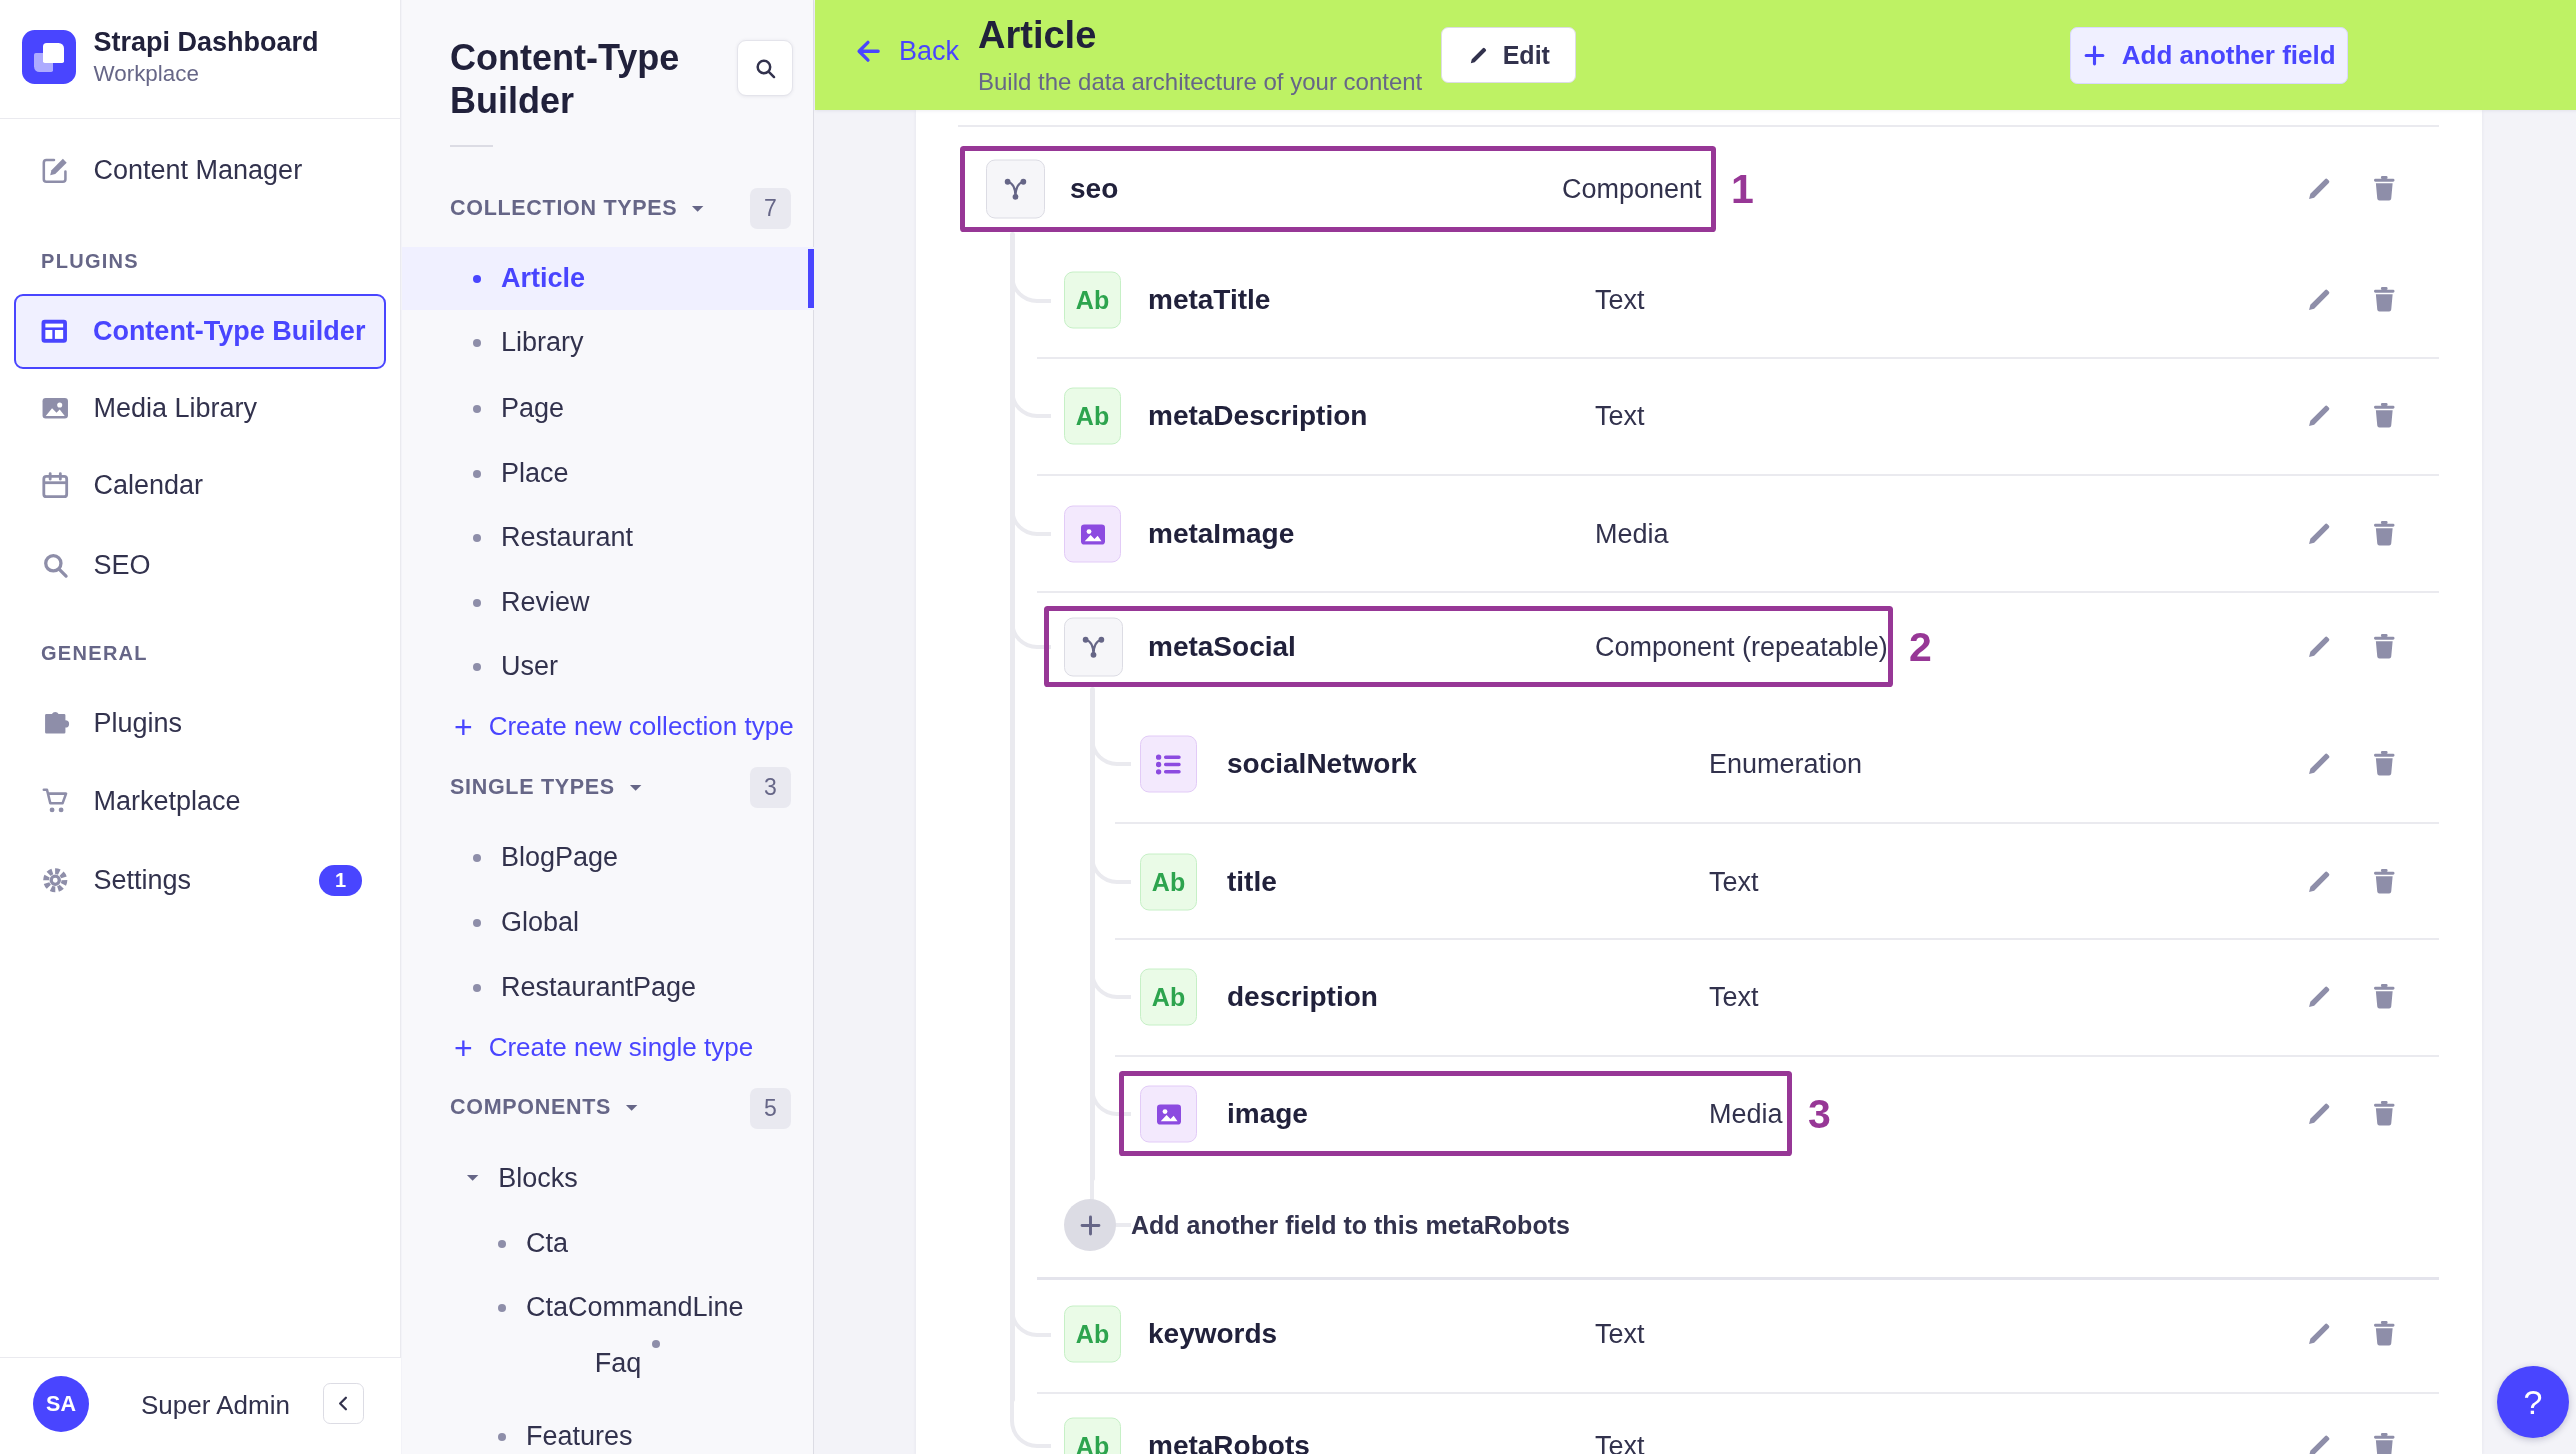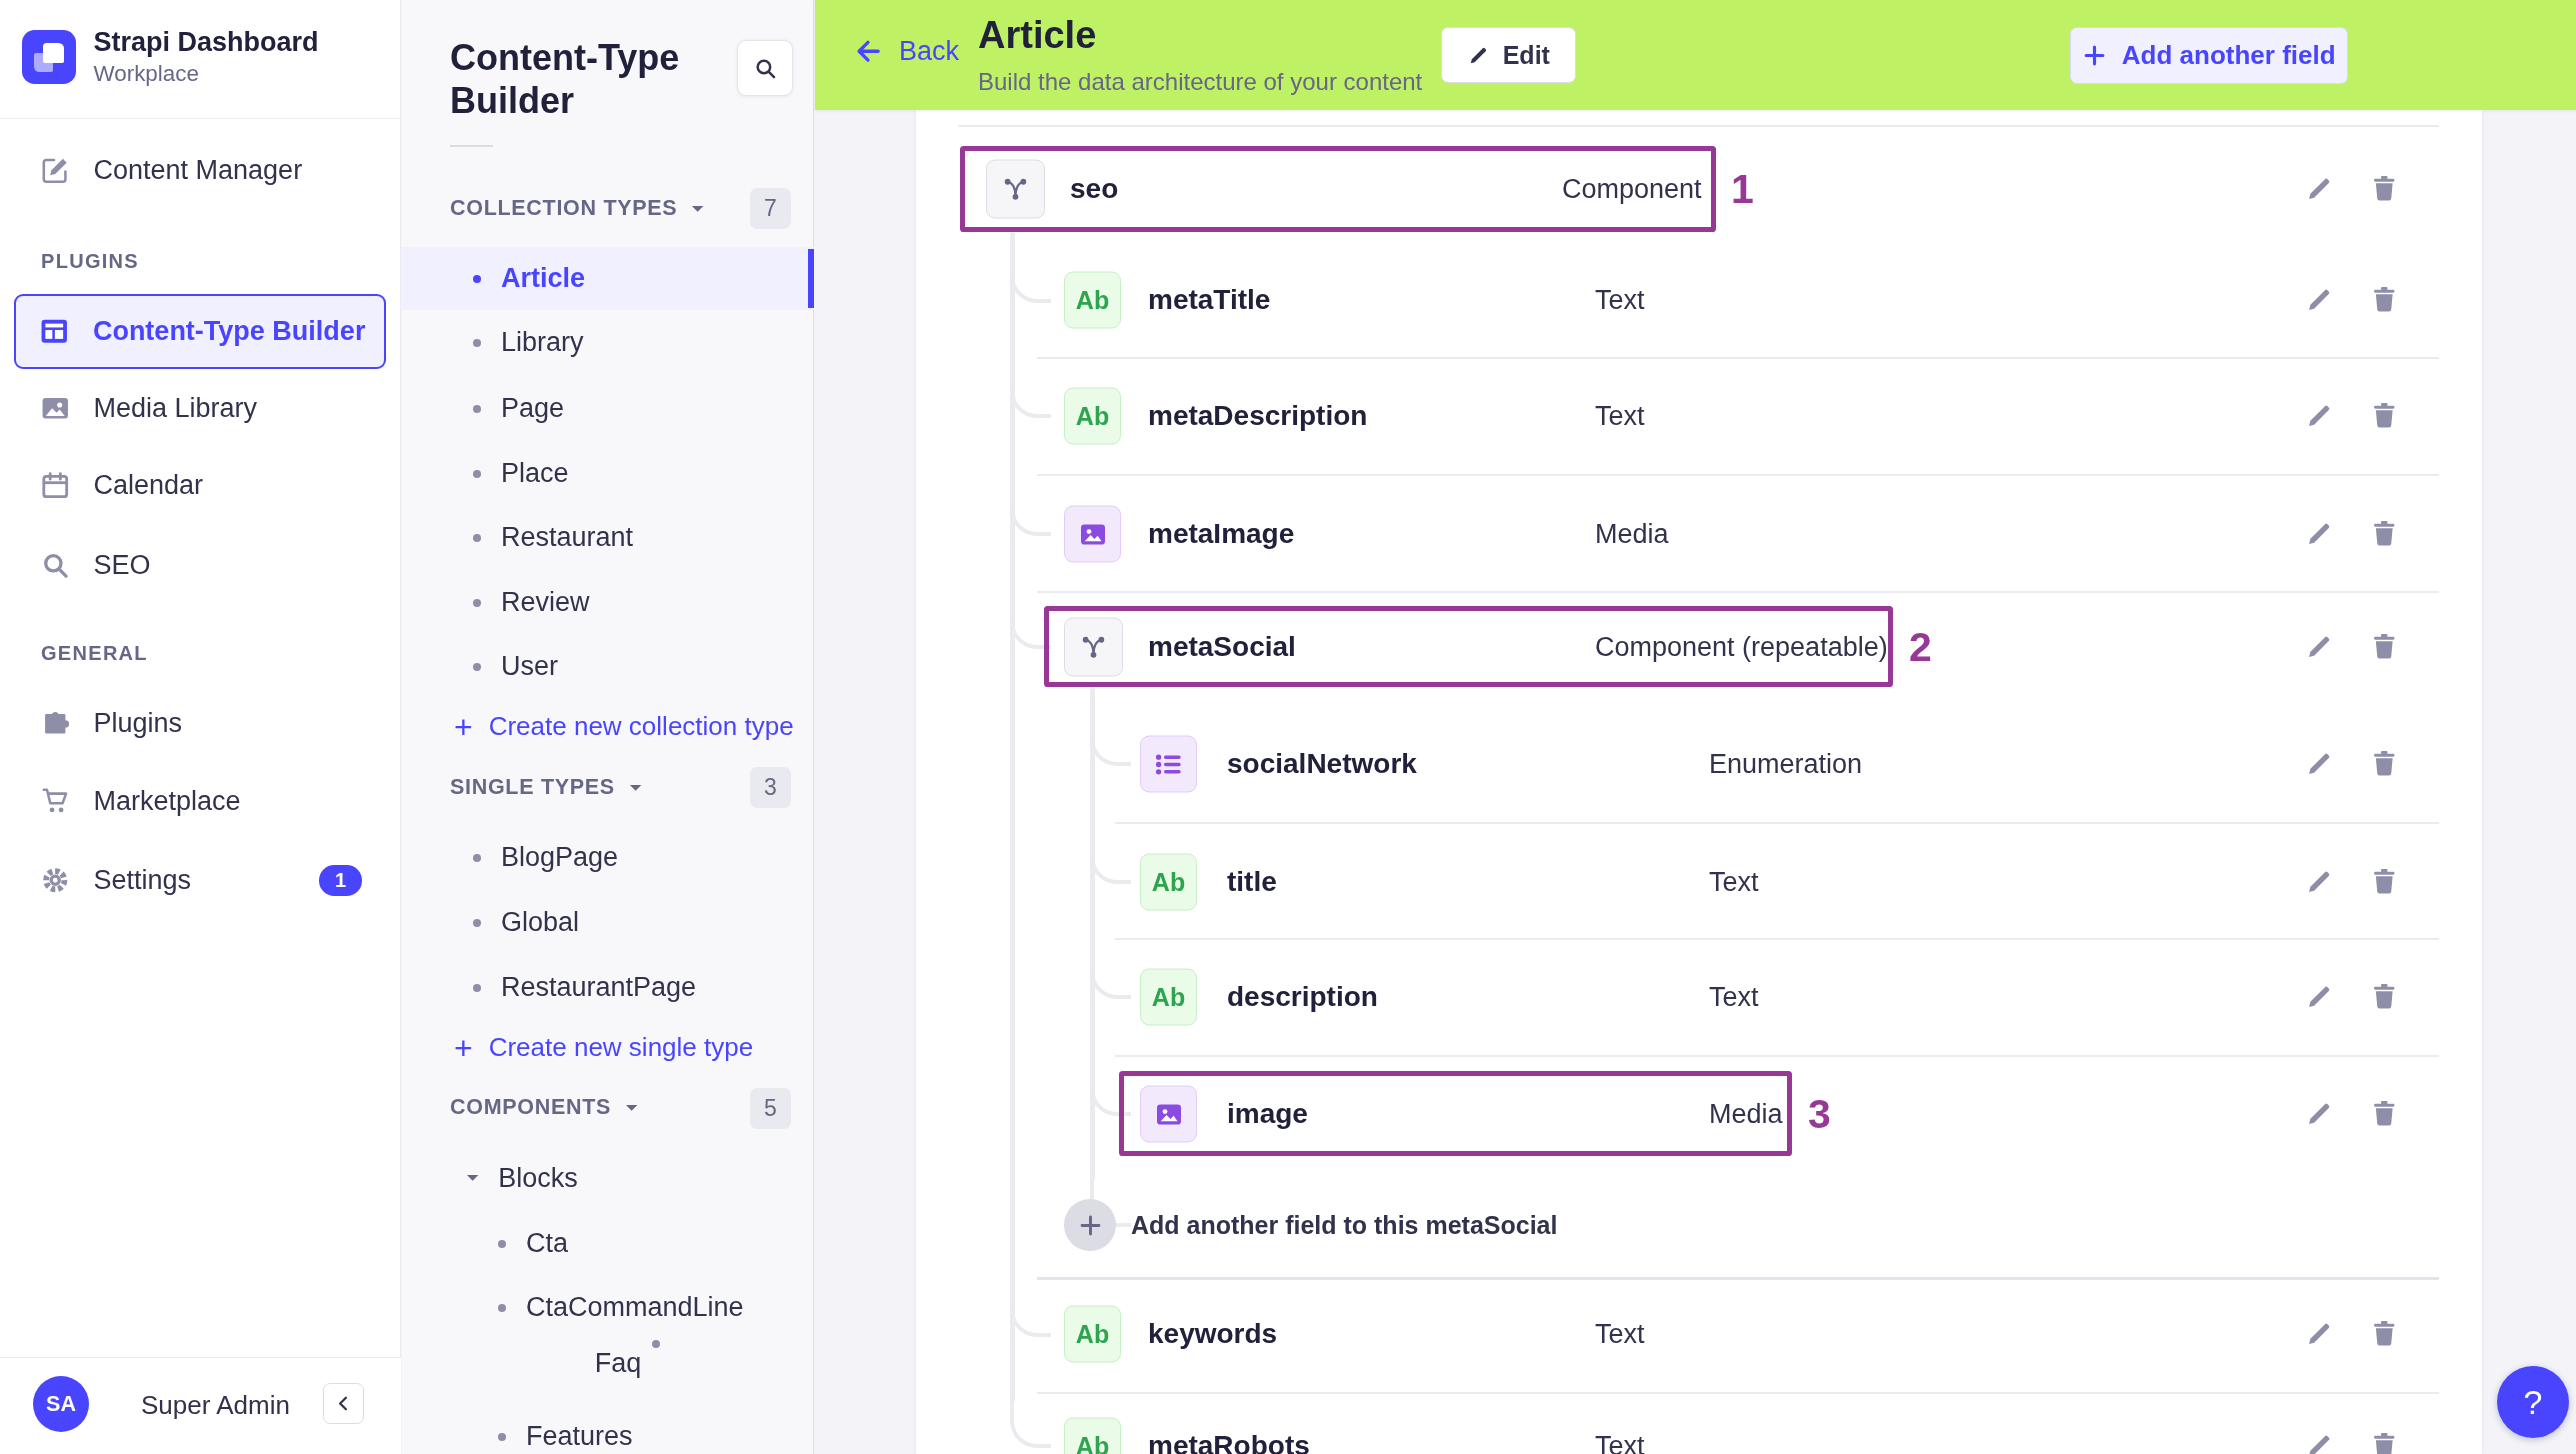--- a/index.html
+++ b/index.html
@@ -534,21 +534,21 @@
           <rect x="9.4" y="2" width="5.2" height="2.4" rx="1"></rect>
         </svg>
       </div>
     </div>
     <div class="field-row" style="top: 1070px;">
       <div class="add-circle" style="left: 148px;">
         <svg width="27" height="27" viewBox="0 0 24 24" fill="none" stroke="currentColor" stroke-width="2.6" stroke-linecap="round">
           <path d="M12 4.5v15M4.5 12h15"></path>
         </svg>
       </div>
-      <div class="add-label" style="left: 215px;">Add another field to this metaSocial</div>
+      <div class="add-label" style="left: 215px;">Add another field to this metaRobots</div>
     </div>
     <div class="field-row" style="top: 1179px;">
       <div class="chip text" style="left: 148px;">Ab</div>
       <div class="field-name" style="left: 232px;">keywords</div>
       <div class="field-type" style="left: 679px;">Text</div>
       <div class="row-action" style="left: 1384px;">
         <svg width="30.5" height="30.5" viewBox="0 0 24 24" fill="currentColor">
           <path d="M4 20l1-4L16.5 4.5a1.4 1.4 0 0 1 2 0l1 1a1.4 1.4 0 0 1 0 2L8 19z"></path>
         </svg>
       </div>

